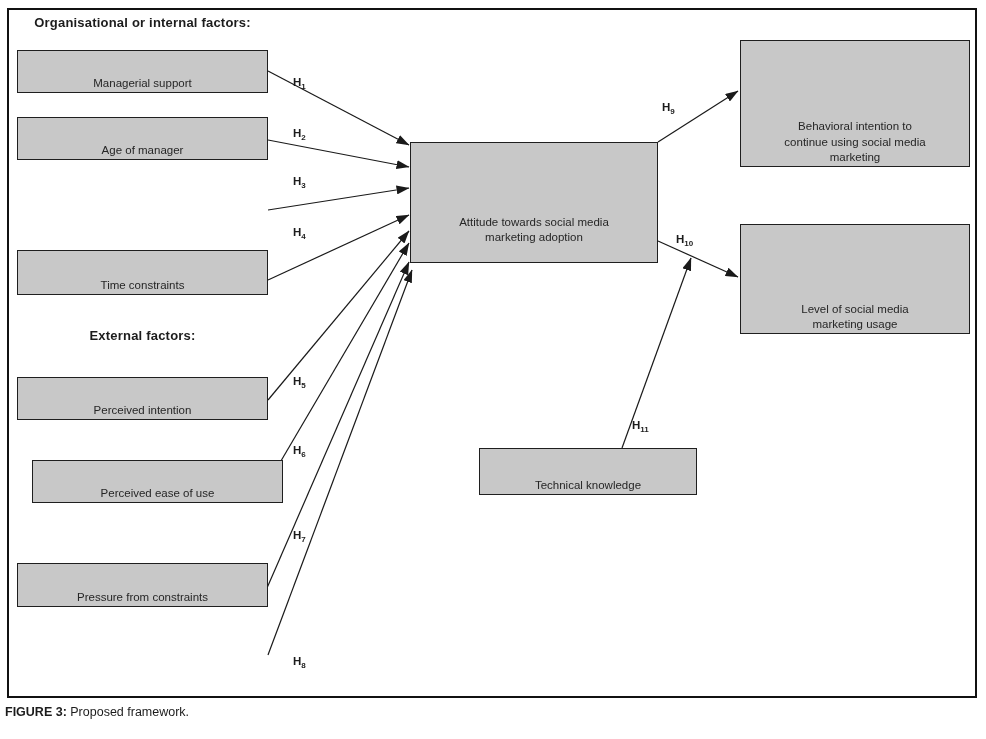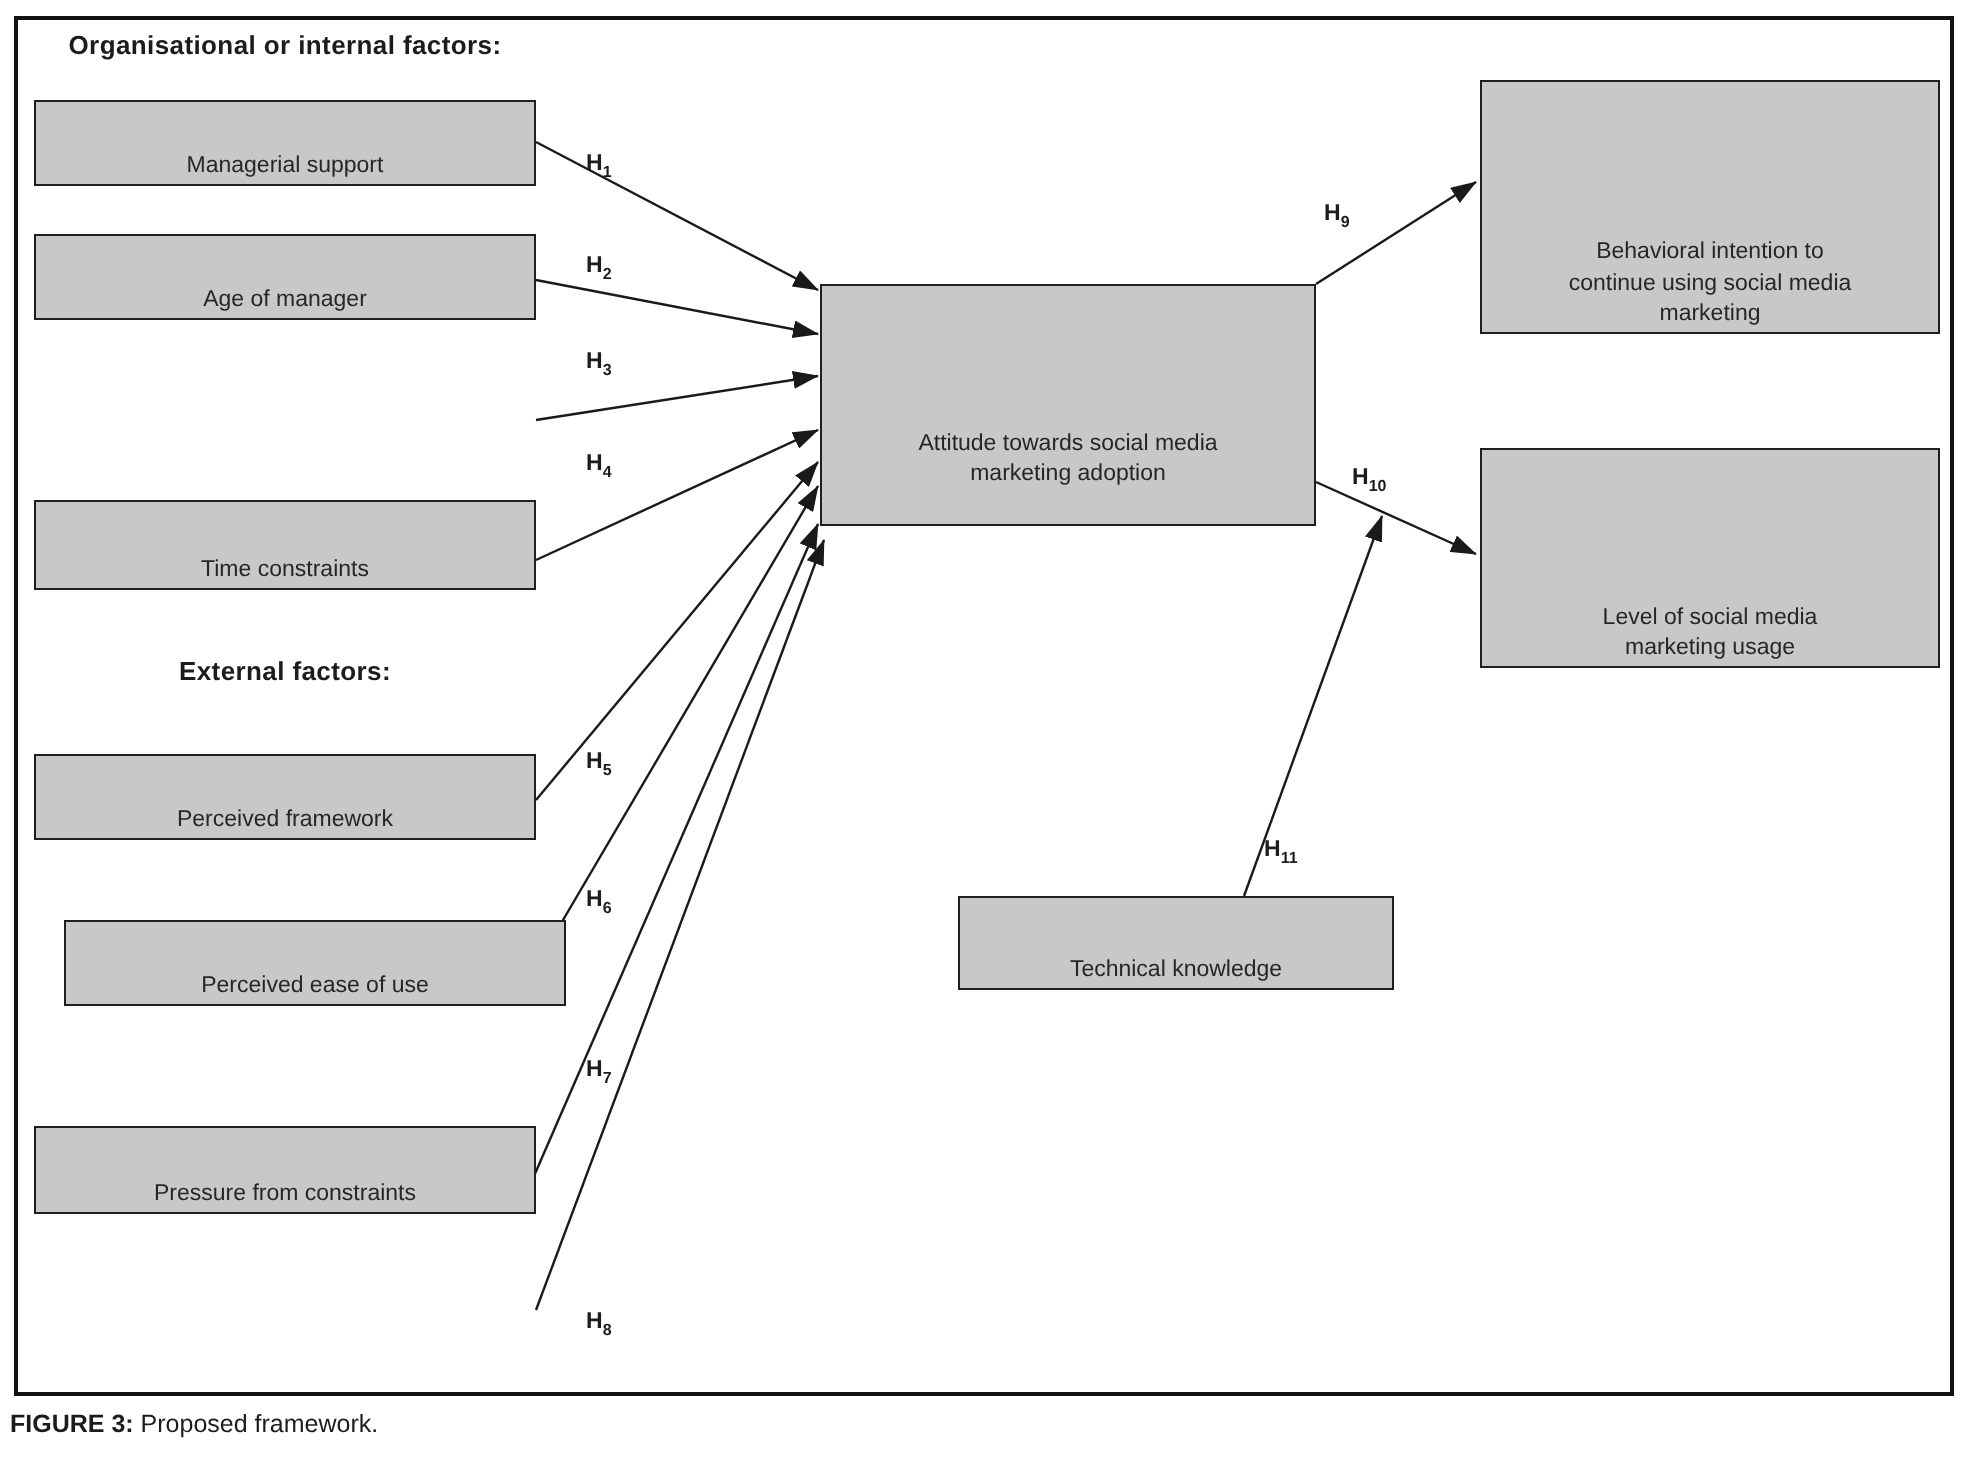--- a/index.html
+++ b/index.html
@@ -112,21 +112,21 @@
   <div class="box" style="left:17px; top:50px;  width:251px; height:43px;">
     <span class="inner">Managerial support</span>
   </div>
   <div class="box" style="left:17px; top:117px; width:251px; height:43px;">
     <span class="inner">Age of manager</span>
   </div>
   <div class="box" style="left:17px; top:250px; width:251px; height:45px;">
     <span class="inner">Time constraints</span>
   </div>
   <div class="box" style="left:17px; top:377px; width:251px; height:43px;">
-    <span class="inner">Perceived framework</span>
+    <span class="inner">Perceived intention</span>
   </div>
   <div class="box" style="left:17px; top:460px; width:251px; height:43px;margin-left:15px;">
     <span class="inner">Perceived ease of use</span>
   </div>
   <div class="box" style="left:17px; top:563px; width:251px; height:44px;">
     <span class="inner">Pressure from constraints</span>
   </div>
 
   <div class="box" style="left:410px; top:142px; width:248px; height:121px; padding:16px 42px;">
     <span class="inner">Attitude towards social media marketing adoption</span>

